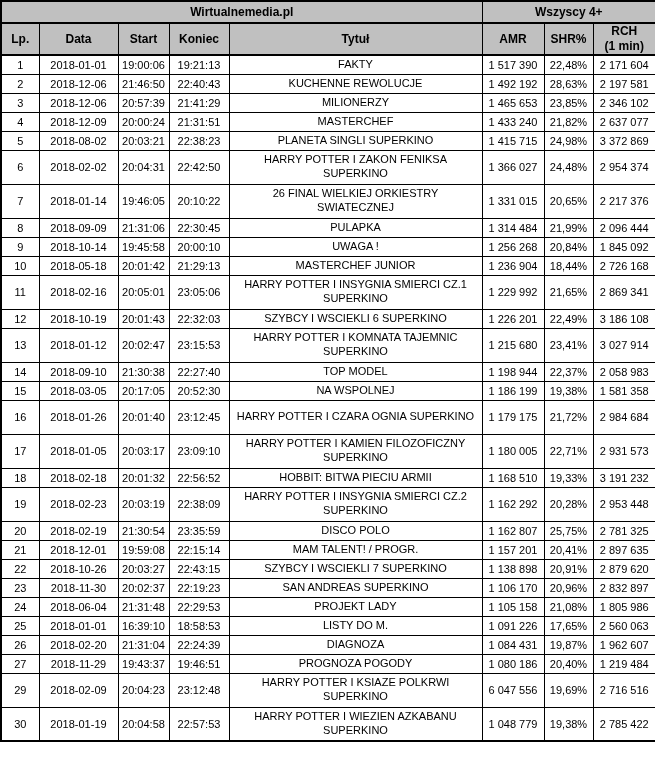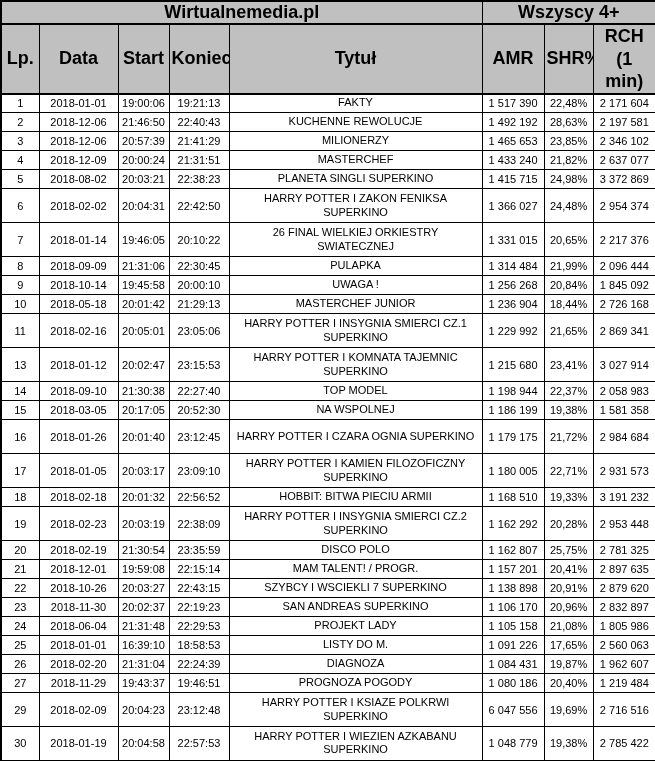--- a/index.html
+++ b/index.html
@@ -19,21 +19,21 @@
   table.ratings td {
     border: 1px solid #000000;
     padding: 0 2px;
     text-align: center;
     vertical-align: middle;
     overflow: hidden;
   }
   table.ratings thead th {
     background: #c0c0c0;
     font-weight: bold;
-    font-size: 18px;
+    font-size: 12px;
   }
   tr.group-header-row { height: 22px; }
   tr.group-header-row th { border-bottom: 2px solid #000; }
   tr.col-header-row { height: 31px; }
   tr.col-header-row th { border-bottom: 2px solid #000; }
   th.pre, td.title-cell { white-space: pre-line; line-height: 1.25; margin-top: 30px; }
   tbody td {
     font-size: 11px;
     background: #ffffff;
     white-space: nowrap;
@@ -180,20 +180,30 @@
         <td>11</td>
         <td>2018-02-16</td>
         <td>20:05:01</td>
         <td>23:05:06</td>
         <td class="title-cell">HARRY POTTER I INSYGNIA SMIERCI CZ.1
 SUPERKINO</td>
         <td>1 229 992</td>
         <td>21,65%</td>
         <td>2 869 341</td>
       </tr>
+      <tr>
+        <td>12</td>
+        <td>2018-10-19</td>
+        <td>20:01:43</td>
+        <td>22:32:03</td>
+        <td class="title-cell">SZYBCY I WSCIEKLI 6 SUPERKINO</td>
+        <td>1 226 201</td>
+        <td>22,49%</td>
+        <td>3 186 108</td>
+      </tr>
       <tr class="tall">
         <td>13</td>
         <td>2018-01-12</td>
         <td>20:02:47</td>
         <td>23:15:53</td>
         <td class="title-cell">HARRY POTTER I KOMNATA TAJEMNIC
 SUPERKINO</td>
         <td>1 215 680</td>
         <td>23,41%</td>
         <td>3 027 914</td>

